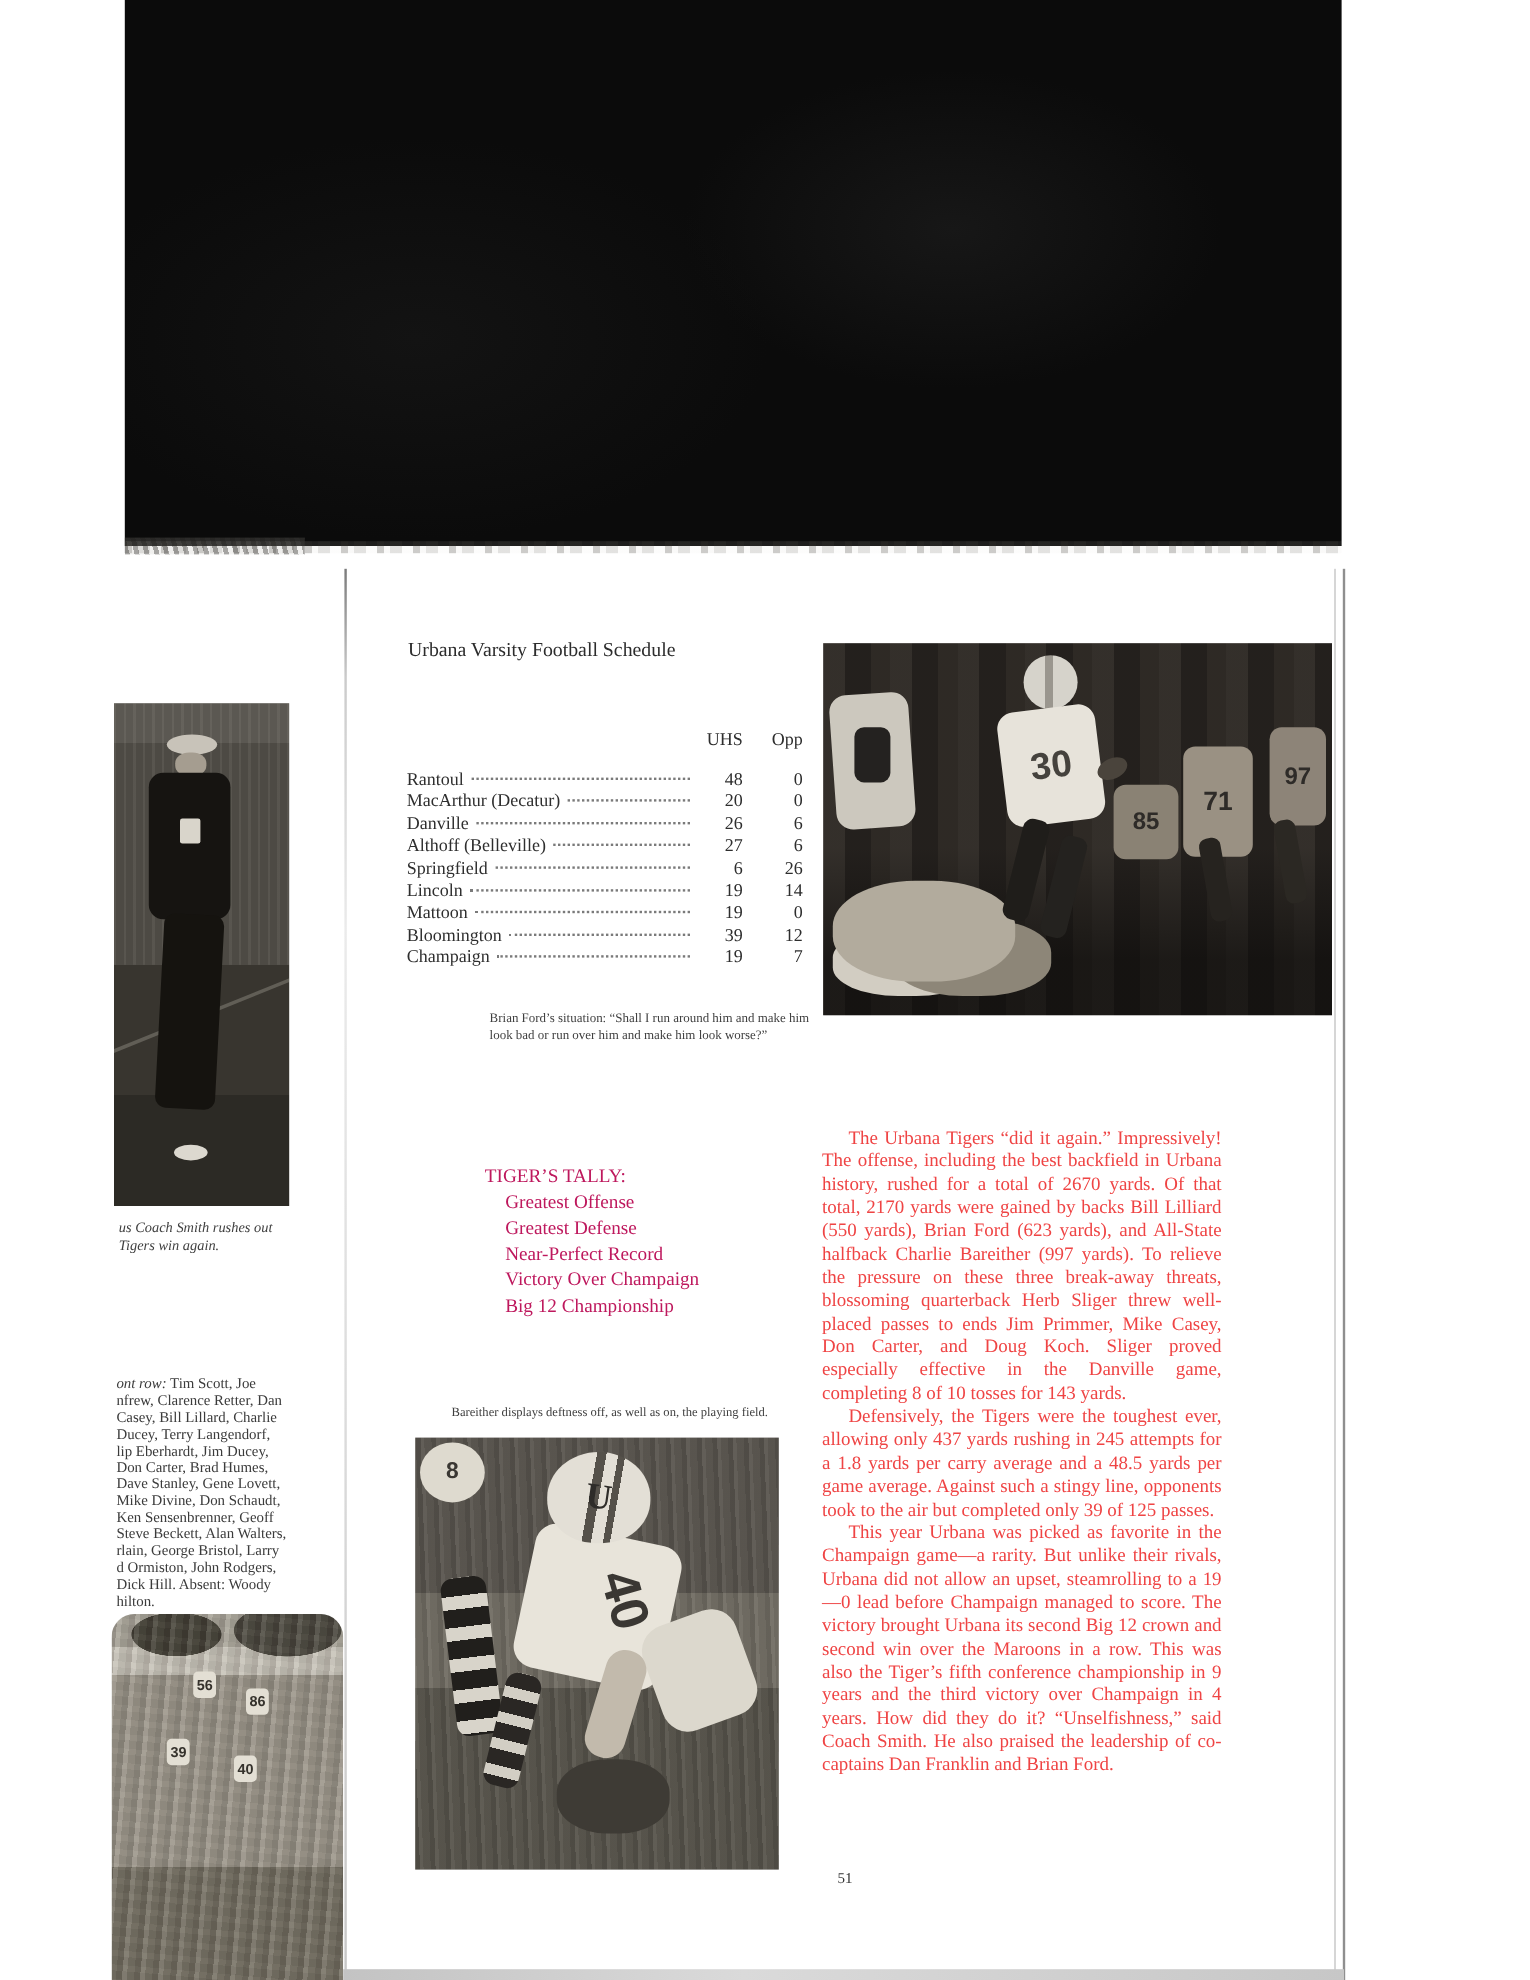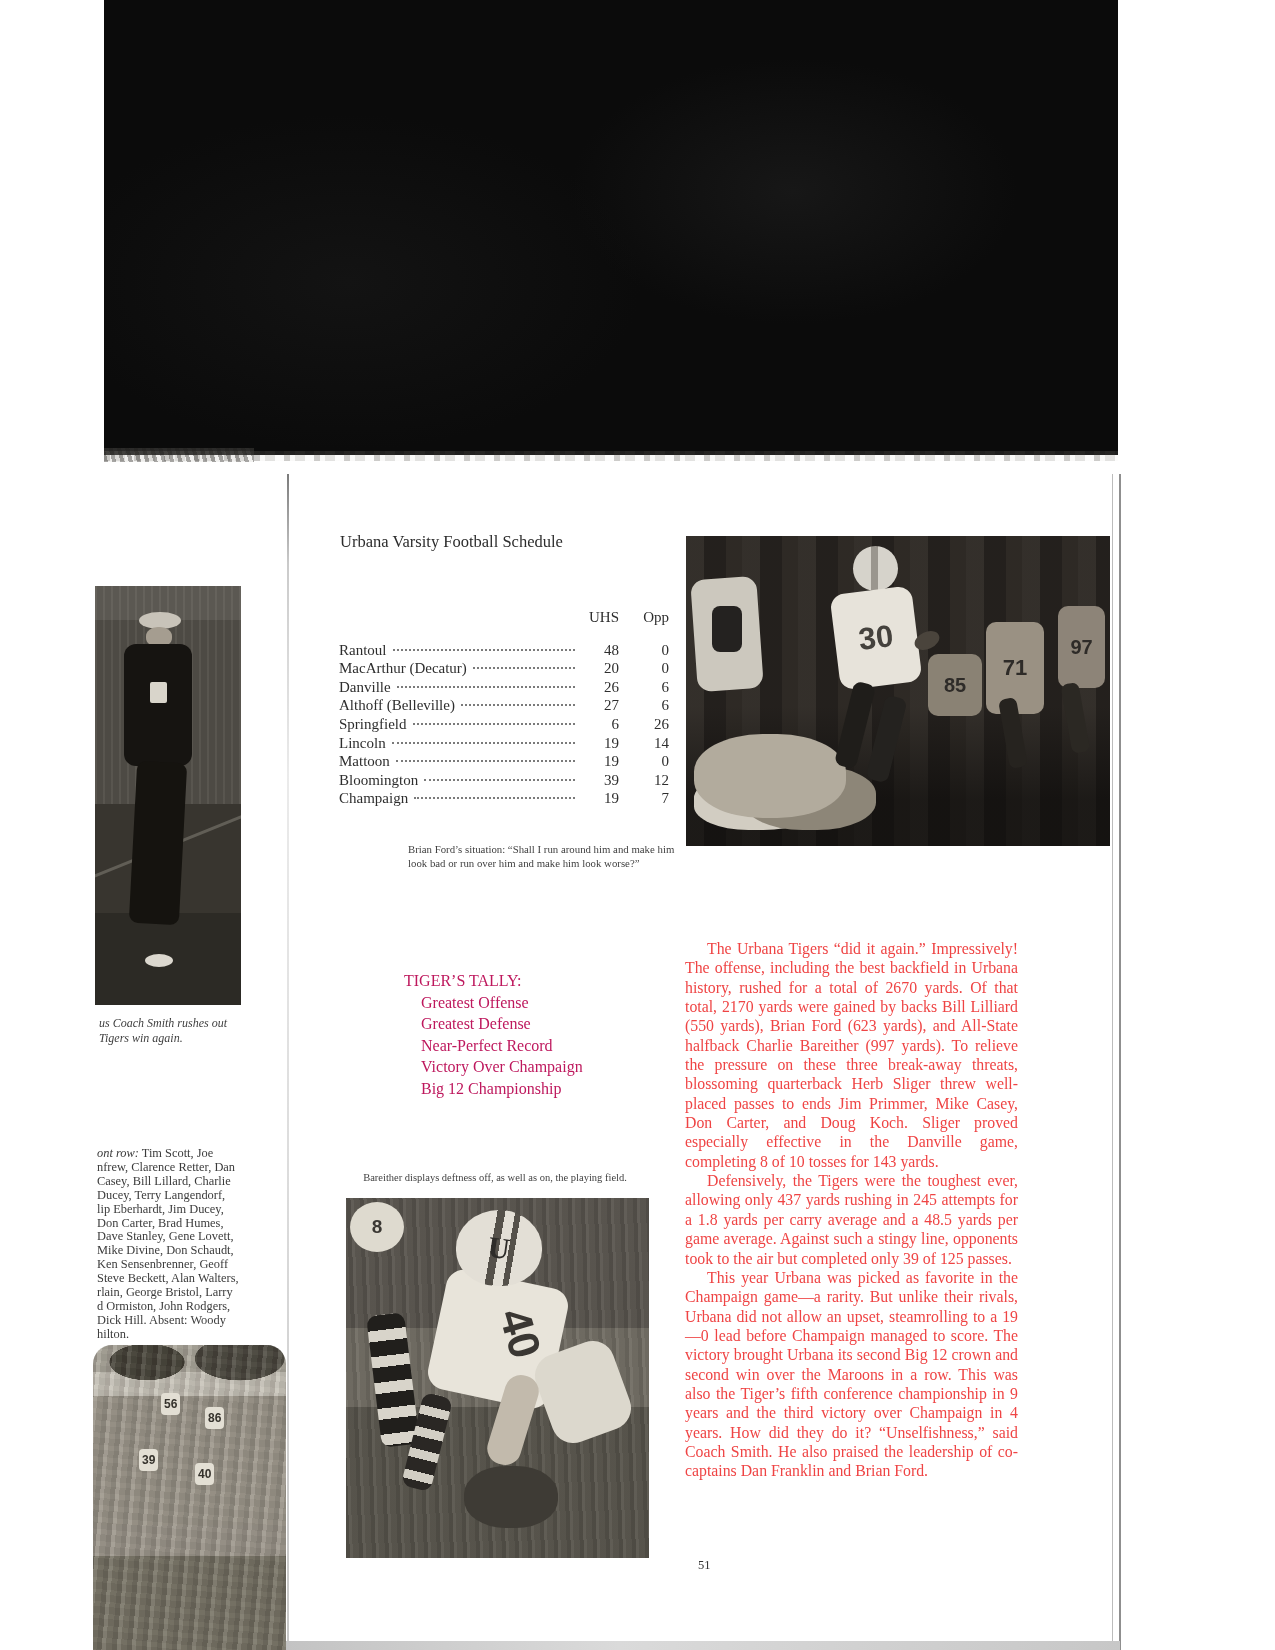--- a/index.html
+++ b/index.html
@@ -63,21 +63,21 @@
   .sheader{margin-bottom:15px;align-items:center;}
   .sname{white-space:nowrap;text-align:right;}
   .sfill{flex:1;}
   .sdots{flex:1;border-bottom:2px dotted #7a7a7a;margin:0 6px;transform:translateY(-4px);}
   .suhs{width:38px;text-align:right;}
   .sopp{width:50px;text-align:right;}
 
   
   .caption{color:#3f3f3f;}
   .brian-cap{position:absolute;left:408px;top:843px;width:272px;font-size:10.8px;line-height:13.5px;}
-  .bareither-cap{position:absolute;left:350px;top:1172px;width:290px;font-size:10.5px;text-align:center;white-space:nowrap;}
+  .bareither-cap{position:absolute;left:350px;top:1172px;width:290px;font-size:10.5px;text-align:right;white-space:nowrap;}
 
   
   .game-photo{position:absolute;left:686px;top:536px;width:424px;height:310px;overflow:hidden;
     background:
       linear-gradient(180deg, rgba(22,20,17,.2) 0 55%, rgba(10,9,8,.62) 85% 100%),
       repeating-linear-gradient(90deg,#3b3631 0 18px,#272320 18px 40px,#342f2a 40px 56px);}
   .gp-lwhite{position:absolute;left:8px;top:42px;width:66px;height:112px;border-radius:14px;background:#ccc8be;transform:rotate(-4deg);}
   .gp-cam{position:absolute;left:26px;top:70px;width:30px;height:46px;border-radius:8px;background:#242220;}
   .gp-pile{position:absolute;left:8px;top:198px;width:152px;height:84px;border-radius:45%;background:#b2ab9d;
     box-shadow:40px 22px 0 -10px #8d8678, -14px 26px 0 -14px #d2cdc2;}

